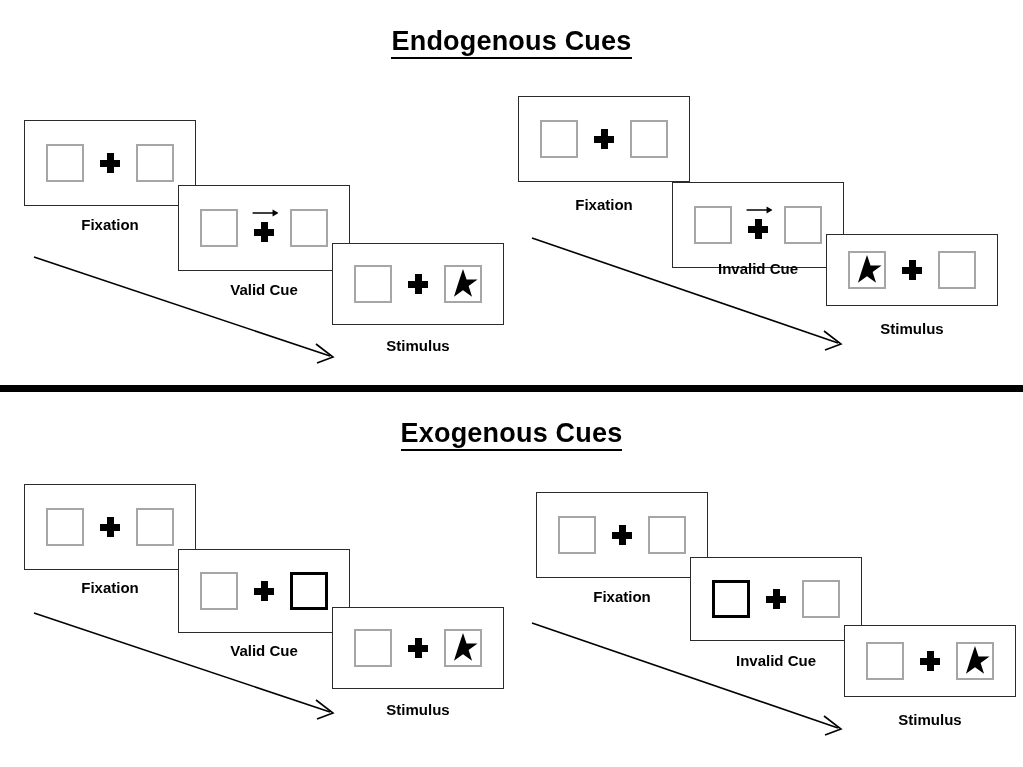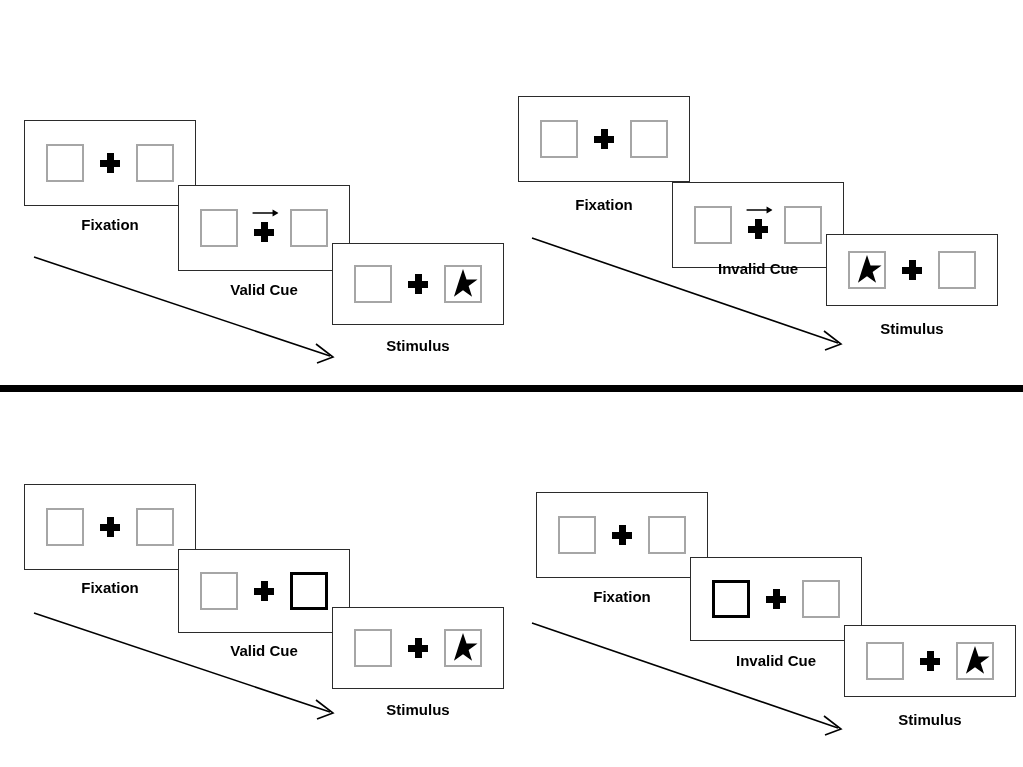--- a/index.html
+++ b/index.html
@@ -139,20 +139,23 @@
   .flow-arrow {
     position: absolute;
     overflow: visible;
   }
 </style>
 </head>
 <body>
 
 <div class="stage">
 
+  <div class="section-title" style="top:26px;">
+    <span>Endogenous Cues</span>
+  </div>
 
   <svg class="flow-arrow" style="left:0px; top:230px; width:360px; height:150px;">
     <line x1="34" y1="27" x2="330" y2="126" stroke="#000" stroke-width="1.6"></line>
     <polyline points="316,114 333,127 317,133" fill="none" stroke="#000" stroke-width="1.6"></polyline>
   </svg>
 
   <div class="frame" style="left:24px; top:120px; width:172px; height:86px;">
     <div class="row">
       <div class="pbox"></div>
       <div class="centre">
@@ -230,20 +233,23 @@
       <div class="centre">
         <div class="plus"></div>
       </div>
       <div class="pbox"></div>
     </div>
   </div>
   <div class="stage-label" style="left:826px; top:320px; width:172px; text-align:center;">Stimulus</div>
 
   <div class="divider" style="top:385px;"></div>
 
+  <div class="section-title" style="top:418px;">
+    <span>Exogenous Cues</span>
+  </div>
 
   <svg class="flow-arrow" style="left:0px; top:595px; width:360px; height:150px;">
     <line x1="34" y1="18" x2="330" y2="117" stroke="#000" stroke-width="1.6"></line>
     <polyline points="316,105 333,118 317,124" fill="none" stroke="#000" stroke-width="1.6"></polyline>
   </svg>
 
   <div class="frame" style="left:24px; top:484px; width:172px; height:86px;">
     <div class="row">
       <div class="pbox"></div>
       <div class="centre">

